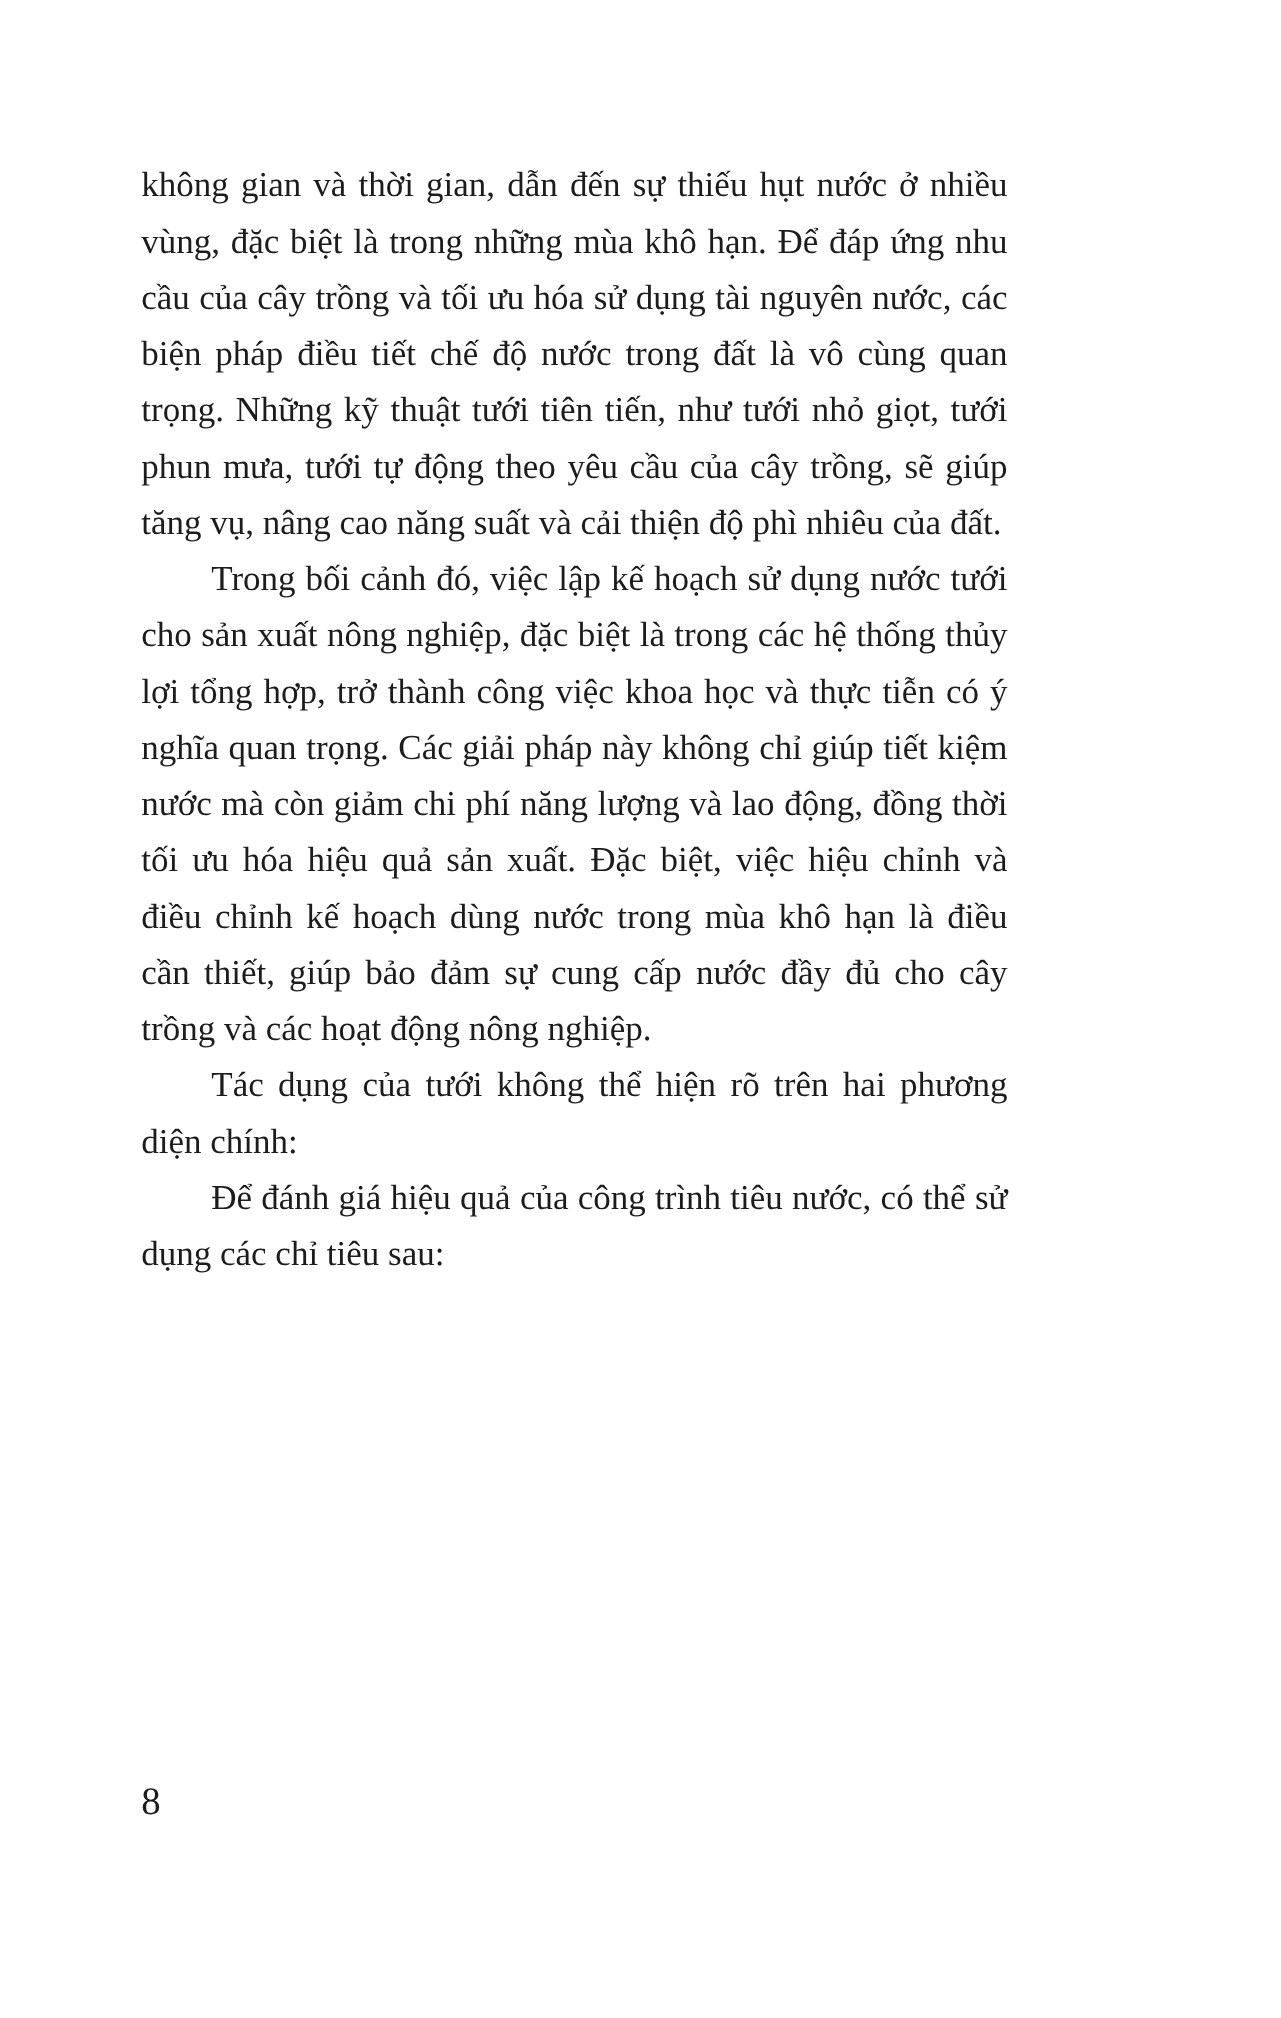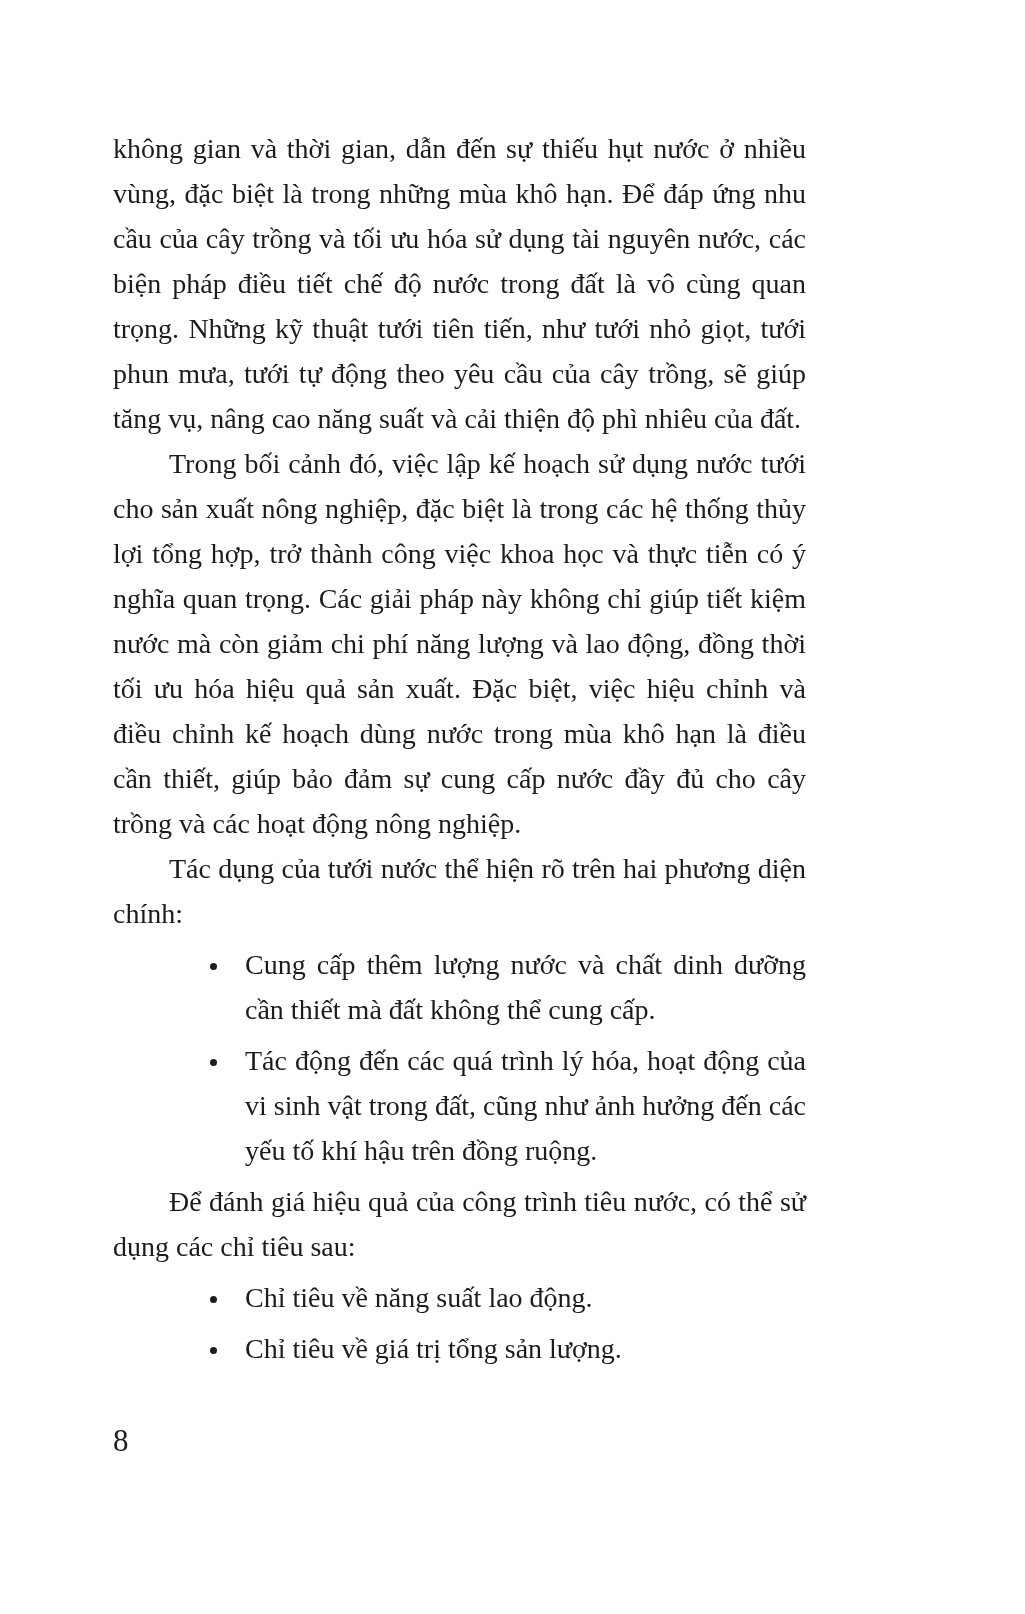--- a/index.html
+++ b/index.html
@@ -53,25 +53,17 @@
     color: #1c1c1c;
   }
 </style>
 </head>
 <body>
 
 <div class="page">
   <div class="text-block">
     <p class="para">không gian và thời gian, dẫn đến sự thiếu hụt nước ở nhiều vùng, đặc biệt là trong những mùa khô hạn. Để đáp ứng nhu cầu của cây trồng và tối ưu hóa sử dụng tài nguyên nước, các biện pháp điều tiết chế độ nước trong đất là vô cùng quan trọng. Những kỹ thuật tưới tiên tiến, như tưới nhỏ giọt, tưới phun mưa, tưới tự động theo yêu cầu của cây trồng, sẽ giúp tăng vụ, nâng cao năng suất và cải thiện độ phì nhiêu của đất.</p>
     <p class="para indent">Trong bối cảnh đó, việc lập kế hoạch sử dụng nước tưới cho sản xuất nông nghiệp, đặc biệt là trong các hệ thống thủy lợi tổng hợp, trở thành công việc khoa học và thực tiễn có ý nghĩa quan trọng. Các giải pháp này không chỉ giúp tiết kiệm nước mà còn giảm chi phí năng lượng và lao động, đồng thời tối ưu hóa hiệu quả sản xuất. Đặc biệt, việc hiệu chỉnh và điều chỉnh kế hoạch dùng nước trong mùa khô hạn là điều cần thiết, giúp bảo đảm sự cung cấp nước đầy đủ cho cây trồng và các hoạt động nông nghiệp.</p>
-    <p class="para indent">Tác dụng của tưới nước thể hiện rõ trên hai phương diện chính:</p>
-    <ul class="bullets">
-      <li>Cung cấp thêm lượng nước và chất dinh dưỡng cần thiết mà đất không thể cung cấp.</li>
-      <li>Tác động đến các quá trình lý hóa, hoạt động của vi sinh vật trong đất, cũng như ảnh hưởng đến các yếu tố khí hậu trên đồng ruộng.</li>
-    </ul>
+    <p class="para indent">Tác dụng của tưới không thể hiện rõ trên hai phương diện chính:</p>
     <p class="para indent">Để đánh giá hiệu quả của công trình tiêu nước, có thể sử dụng các chỉ tiêu sau:</p>
-    <ul class="bullets">
-      <li>Chỉ tiêu về năng suất lao động.</li>
-      <li>Chỉ tiêu về giá trị tổng sản lượng.</li>
-    </ul>
   </div>
   <div class="page-number">8</div>
 </div>
 
 </body></html>

